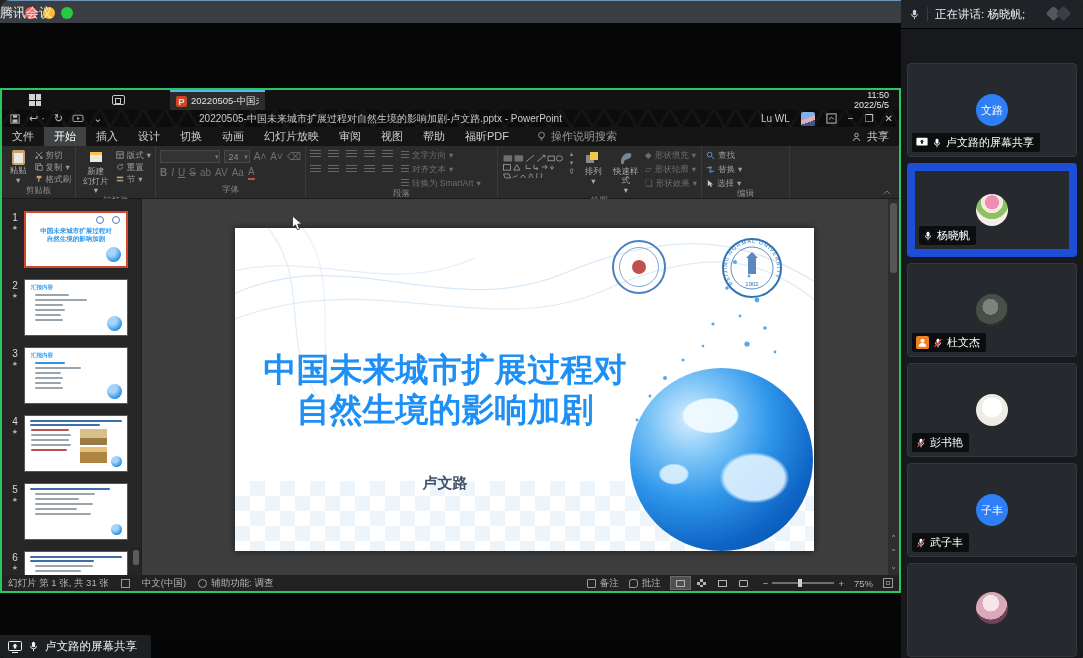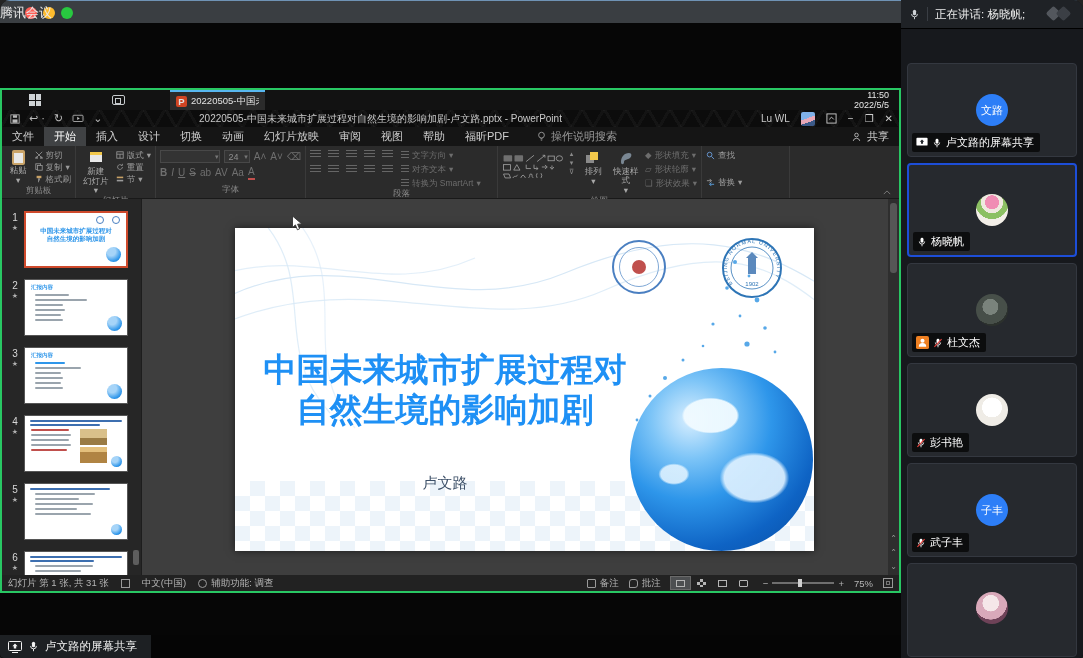--- a/index.html
+++ b/index.html
@@ -22,21 +22,21 @@
   .sb-head{ position:absolute; top:0; left:0; right:0; height:29px; background:#1f2226;
     border-bottom:1px solid #000; display:flex; align-items:center; padding:0 8px; gap:7px; }
   .sb-head .sep{ width:1px; height:14px; background:#3a3e44; }
   .sb-speak{ color:#ececec; font-size:11.5px; white-space:nowrap; overflow:hidden; flex:1; }
   .tm-logo{ position:relative; width:30px; height:16px; flex:none; }
   .tm-logo i{ position:absolute; width:11px; height:11px; transform:rotate(45deg); border-radius:2px; }
   .tm-logo i:nth-child(1){ left:3px; top:2px; background:#53575d; }
   .tm-logo i:nth-child(2){ left:13px; top:2px; background:#3b3f45; }
   .tile{ position:absolute; left:6px; width:170px; height:94px; background:#26292e;
     border:1px solid #343840; border-radius:4px; }
-  .tile.active{ border:2px solid #1d4ed8; }
+  .tile.active{ border:8px solid #1d4ed8; }
   .avatar{ position:absolute; left:50%; top:50%; transform:translate(-50%,-50%);
     width:32px; height:32px; border-radius:50%; display:flex; align-items:center;
     justify-content:center; color:#fff; font-size:11px; }
   .a-blue{ background:#2d7ef7; }
   .a-cartoon{ background:radial-gradient(circle at 50% 26%,#f08db4 0 24%,#efe9df 25% 38%,#8cc063 39% 58%,#f3efe8 59% 100%); }
   .a-dark{ background:radial-gradient(circle at 45% 40%,#7a837c 0 30%,#474f49 31% 65%,#2c312d 66% 100%); }
   .a-white{ background:radial-gradient(circle at 50% 42%,#ffffff 0 40%,#efece6 41% 75%,#d9d4ca 100%); }
   .a-anime{ background:radial-gradient(circle at 46% 35%,#f5e7e9 0 30%,#d9a9ba 31% 60%,#6e4258 61% 100%); }
   .tile-label{ position:absolute; left:4px; bottom:4px; display:flex; align-items:center;
     gap:4px; background:rgba(5,5,5,.78); padding:2px 6px 2px 4px; border-radius:2px;
@@ -136,21 +136,21 @@
   .slide{ position:absolute; left:93px; top:29px; width:579px; height:323px; background:#fff;
     box-shadow:0 0 8px rgba(0,0,0,.55); overflow:hidden; }
   .checker{ position:absolute; left:0; right:0; bottom:0; height:70px; opacity:.5;
     background-image:linear-gradient(45deg,#dcebf7 25%,transparent 25%,transparent 75%,#dcebf7 75%),
       linear-gradient(45deg,#dcebf7 25%,transparent 25%,transparent 75%,#dcebf7 75%);
     background-size:30px 30px; background-position:0 0,15px 15px; }
   .slide-title{ position:absolute; left:10px; top:122px; width:400px; text-align:center;
     font-size:33px; line-height:40px; font-weight:bold; color:#1e90f5;
     text-shadow:0 0 2px #fff,0 0 4px #fff; }
   .slide-author{ position:absolute; left:10px; top:246px; width:400px; text-align:center;
-    font-size:15px; font-weight:normal; color:#3d5068; }
+    font-size:15px; font-weight:bold; color:#3d5068; }
   .slide-date{ position:absolute; left:10px; top:273px; width:400px; text-align:center;
     font-size:15px; font-weight:bold; color:#3d5068; }
   .globe{ position:absolute; left:395px; top:140px; width:183px; height:183px; border-radius:50%;
     background:radial-gradient(circle at 33% 28%,#d9efff 0%,#7cc4f7 22%,#2e96ea 45%,#0e63c4 72%,#084b9e 100%); }
   .globe:before{ content:""; position:absolute; inset:0; border-radius:50%;
     background:
       radial-gradient(ellipse 48px 30px at 44% 26%, rgba(240,250,255,.95) 0 55%, transparent 60%),
       radial-gradient(ellipse 60px 44px at 68% 60%, rgba(225,242,255,.9) 0 50%, transparent 58%),
       radial-gradient(ellipse 26px 18px at 24% 58%, rgba(230,245,255,.85) 0 50%, transparent 60%); }
   .seal1{ position:absolute; left:377px; top:12px; width:54px; height:54px; border-radius:50%;
@@ -448,21 +448,21 @@
                 <span class="sbtn dis">◆ <span>形状填充</span> ▾</span>
                 <span class="sbtn dis">▱ <span>形状轮廓</span> ▾</span>
                 <span class="sbtn dis">❏ <span>形状效果</span> ▾</span>
               </div>
             </div>
             <div class="rg-label">绘图</div>
           </div>
 
           <div class="rg" style="width:88px">
             <div class="rg-body">
-              <div class="scol" style="gap:17px">
+              <div class="scol" style="gap:4px">
                 <span class="sbtn">
                     <svg width="9" height="9" viewBox="0 0 10 10">
                       <circle cx="4" cy="4" r="2.6" fill="none" stroke="#6a9bd8"></circle>
                       <path d="M6 6l3 3" stroke="#6a9bd8"></path>
                     </svg>
                     <span>查找</span>
                   </span>
                 <span class="sbtn"><svg width="9" height="9" viewBox="0 0 10 10">
                       <path d="M1 3h5M4 1l2 2-2 2" stroke="#9b9b9b" fill="none"></path>
                       <path d="M9 7H4m2 2L4 7l2-2" stroke="#5aa0e0" fill="none"></path>

